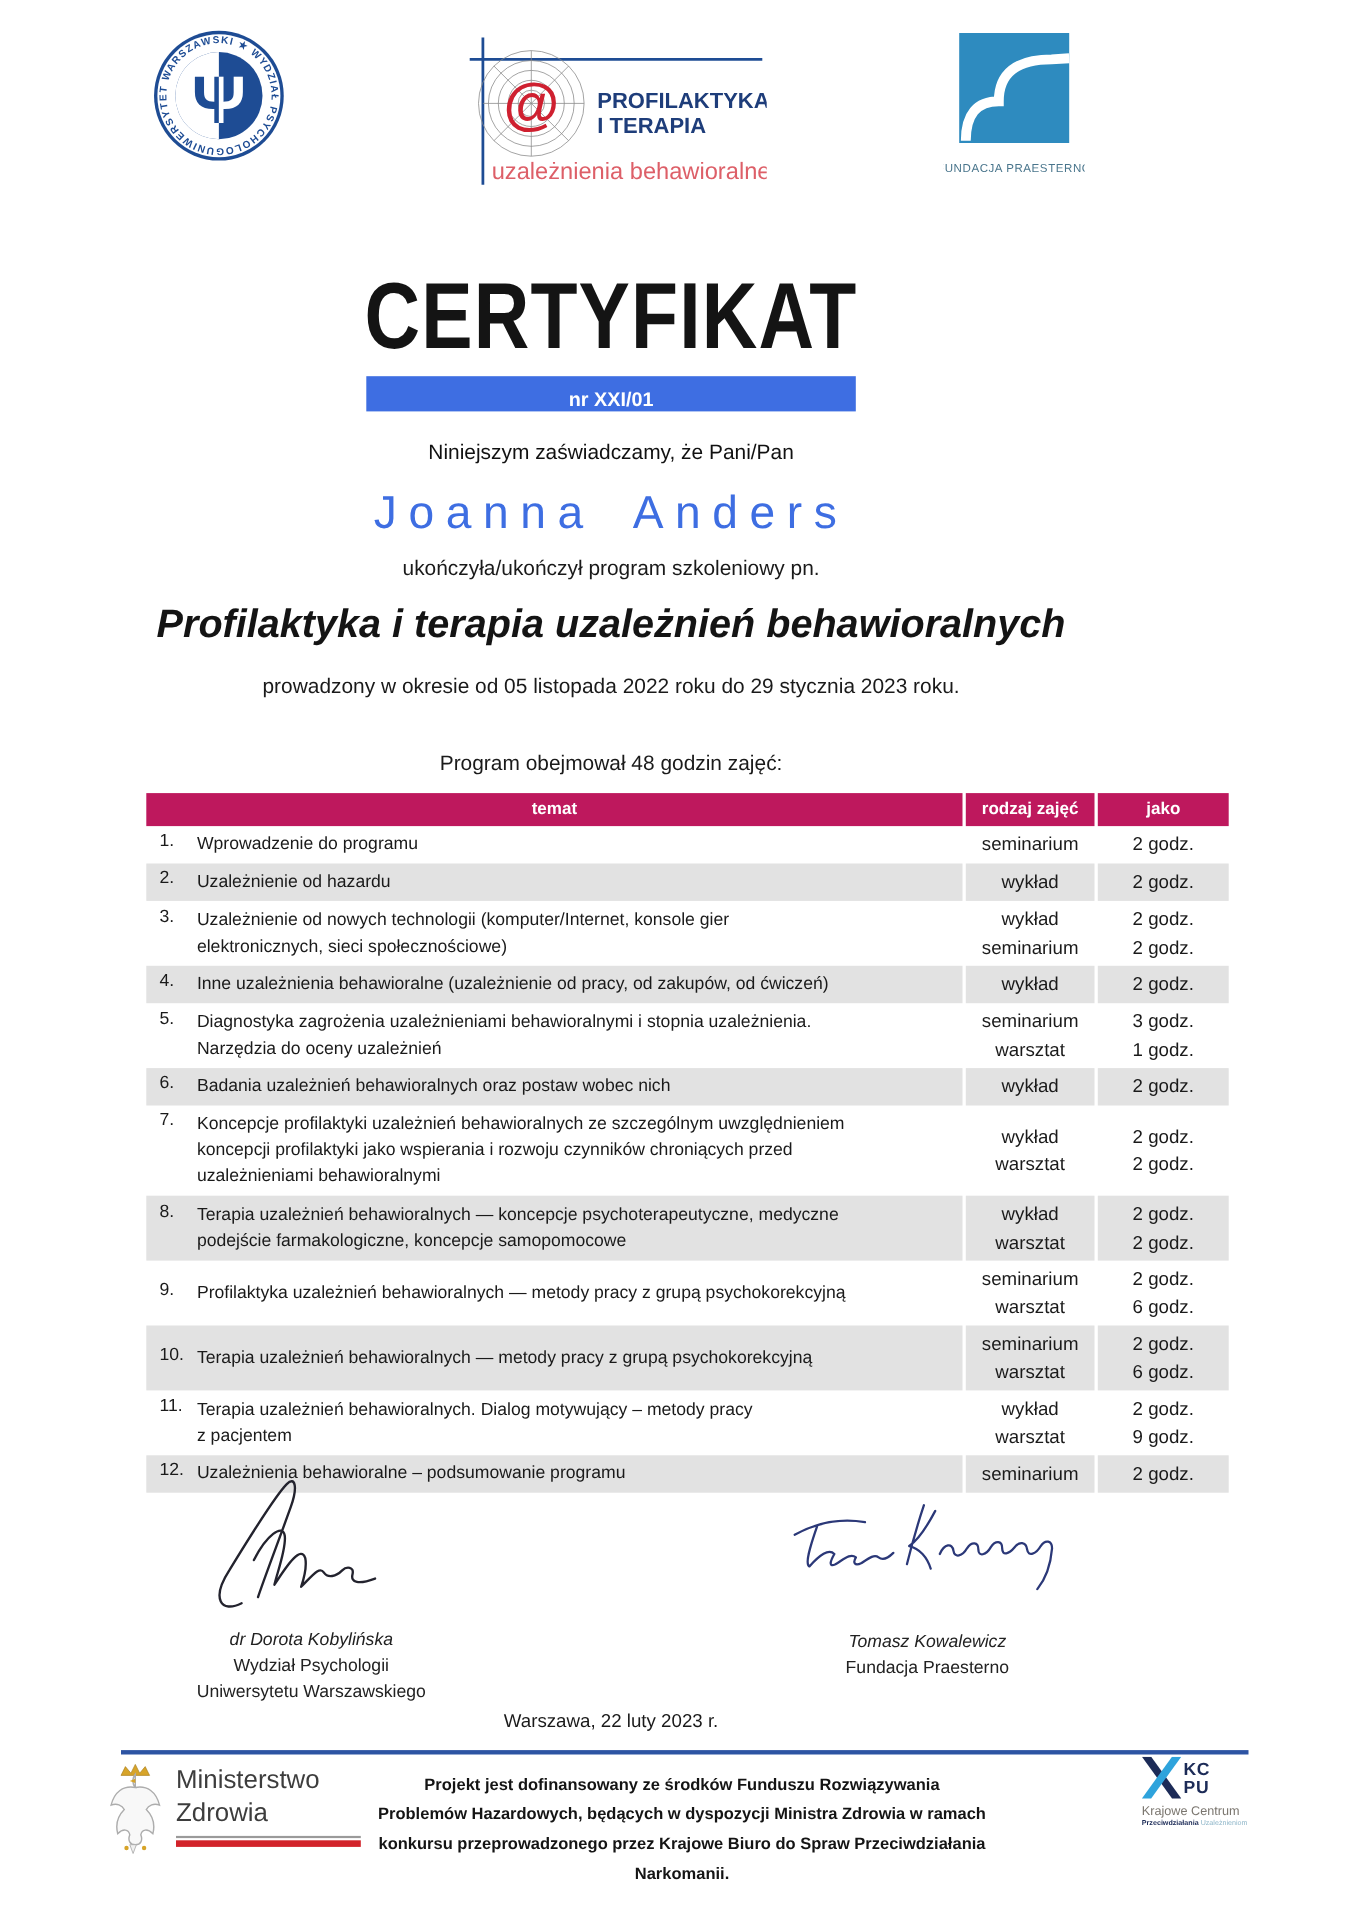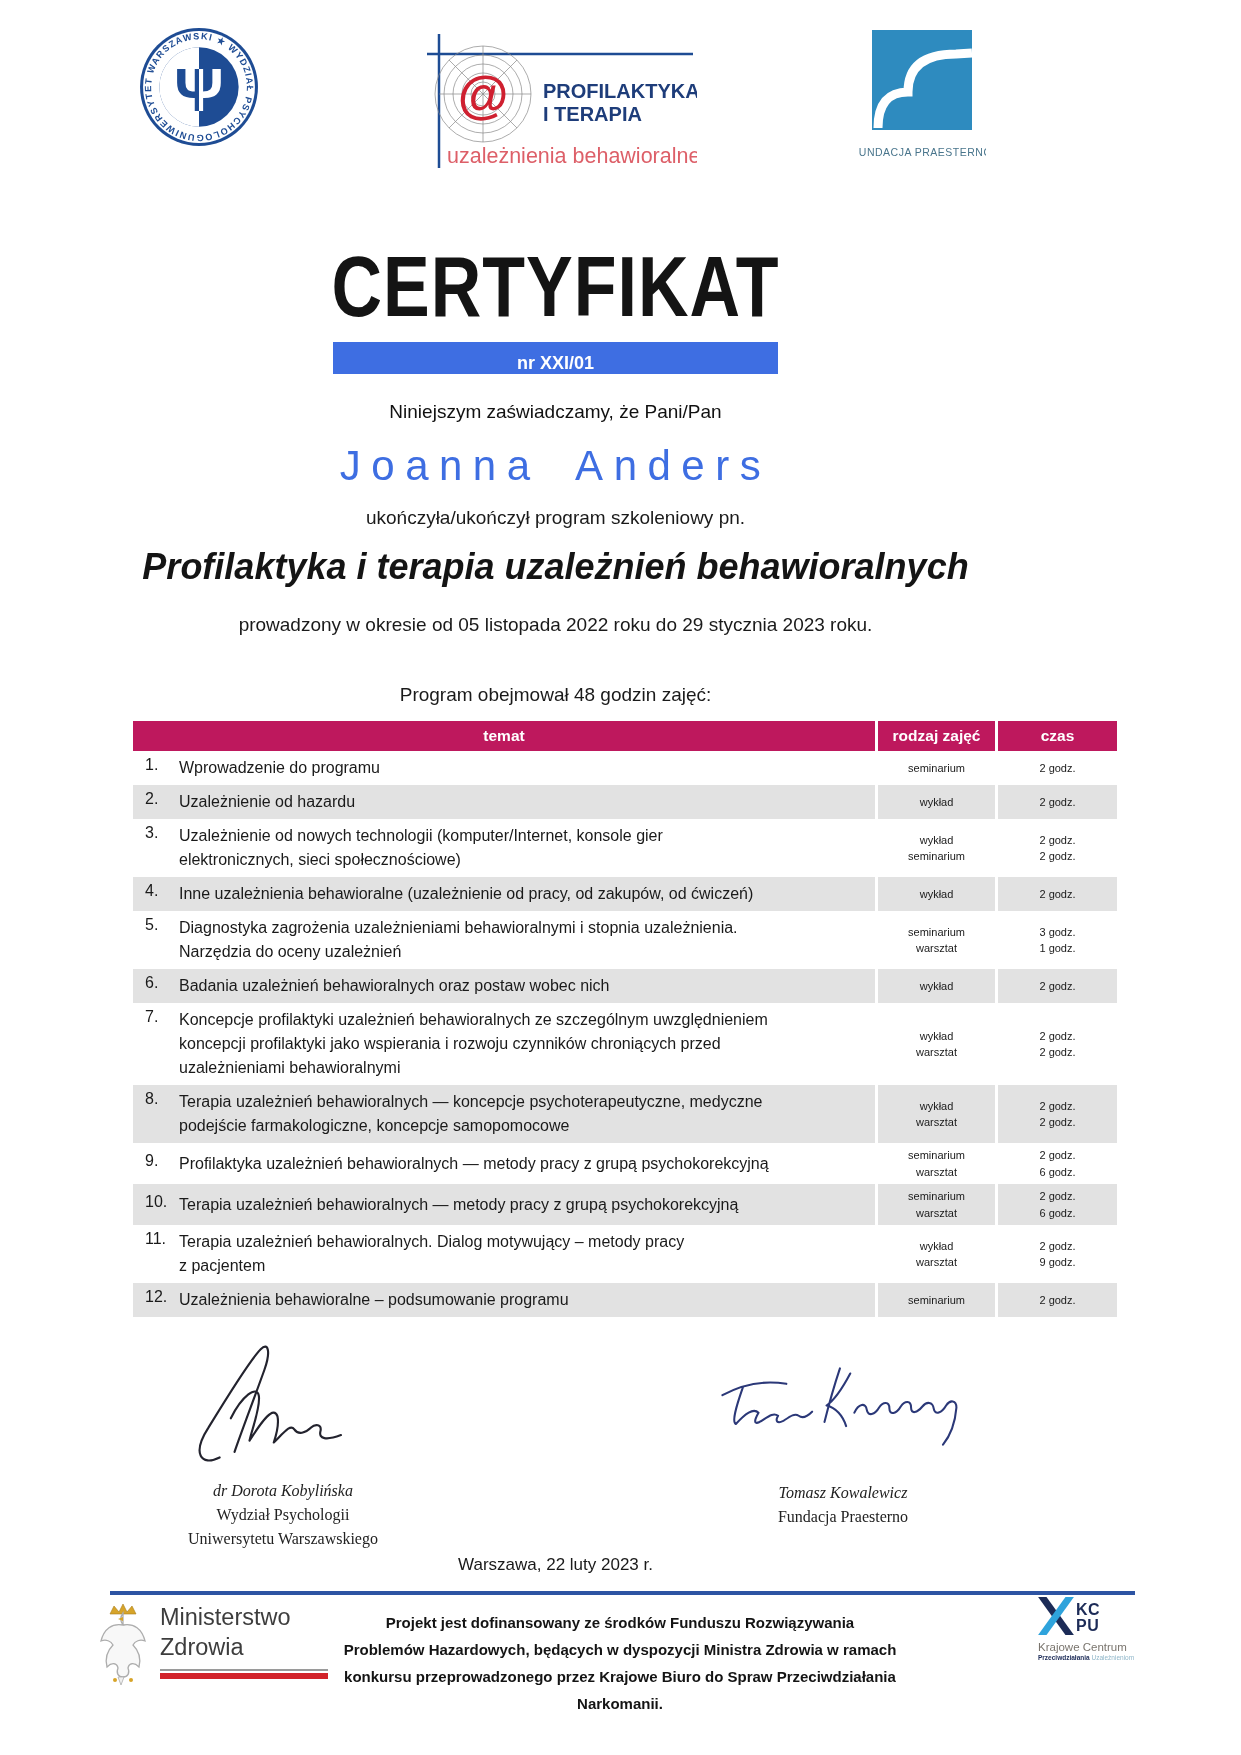--- a/index.html
+++ b/index.html
@@ -31,27 +31,27 @@
   .thead,.trow{display:grid;grid-template-columns:742px 117px 119px;column-gap:3px;}
   .thead .hcell{background:#be185d;color:#fff;font-weight:700;font-size:15.5px;
                 text-align:center;padding:6px 0;}
   .trow .cell{align-self:stretch;display:flex;flex-direction:column;justify-content:center;}
   .trow.shaded .cell{background:#e2e2e2;}
   .cell.topic{padding:5px 0;}
   .topic-inner{display:flex;align-items:flex-start;}
   .num{flex:0 0 34px;padding-left:12px;box-sizing:content-box;}
   .topic-lines{line-height:1.5;}
   .topic-lines div{white-space:nowrap;}
-  .cell.side{font-size:11px;line-height:1.5;text-align:center;padding:4px 0;}
+  .cell.side{font-size:17px;line-height:1.5;text-align:center;padding:4px 0;}
 
   
   .sig-svg{position:absolute;}
   .sig-left-svg{left:178px;top:1338px;}
   .sig-right-svg{left:708px;top:1356px;}
-  .sig-caption{position:absolute;text-align:center;font-size:16px;line-height:1.5;color:#222;font-family:Liberation Serif, serif;}
+  .sig-caption{position:absolute;text-align:center;font-size:16px;line-height:1.5;color:#222;}
   .sig-caption .ital{font-style:italic;}
   .sig-cap-left{left:118px;top:1479px;width:330px;}
   .sig-cap-right{left:698px;top:1481px;width:290px;}
   .date-line{position:absolute;left:133px;top:1555px;width:845px;text-align:center;font-size:17px;}
 
   
   .footer-rule{position:absolute;left:110px;top:1591px;width:1025px;height:4px;background:#2d54a3;}
   .eagle{position:absolute;left:96px;top:1601px;}
   .ministry{position:absolute;left:160px;top:1603px;font-size:23.5px;line-height:1.26;color:#3d3d3d;}
   .ministry .rule-gray{height:2px;background:#9a9a9a;margin-top:7px;width:168px;}
@@ -138,21 +138,21 @@
   <div class="title-col abs recipient">Joanna Anders</div>
   <div class="title-col abs completion-line">ukończyła/ukończył program szkoleniowy pn.</div>
   <div class="title-col abs program-title">Profilaktyka i terapia uzależnień behawioralnych</div>
   <div class="title-col abs period-line">prowadzony w okresie od 05 listopada 2022 roku do 29 stycznia 2023 roku.</div>
   <div class="title-col abs table-intro">Program obejmował 48 godzin zajęć:</div>
 
   <div class="ptable">
     <div class="thead">
       <div class="hcell">temat</div>
       <div class="hcell">rodzaj zajęć</div>
-      <div class="hcell">czas</div>
+      <div class="hcell">jako</div>
     </div>
     <div>
         <div class="trow">
           <div class="cell topic">
             <div class="topic-inner">
               <span class="num">1.</span>
               <div class="topic-lines">
                 <div>Wprowadzenie do programu</div>
               </div>
             </div>

